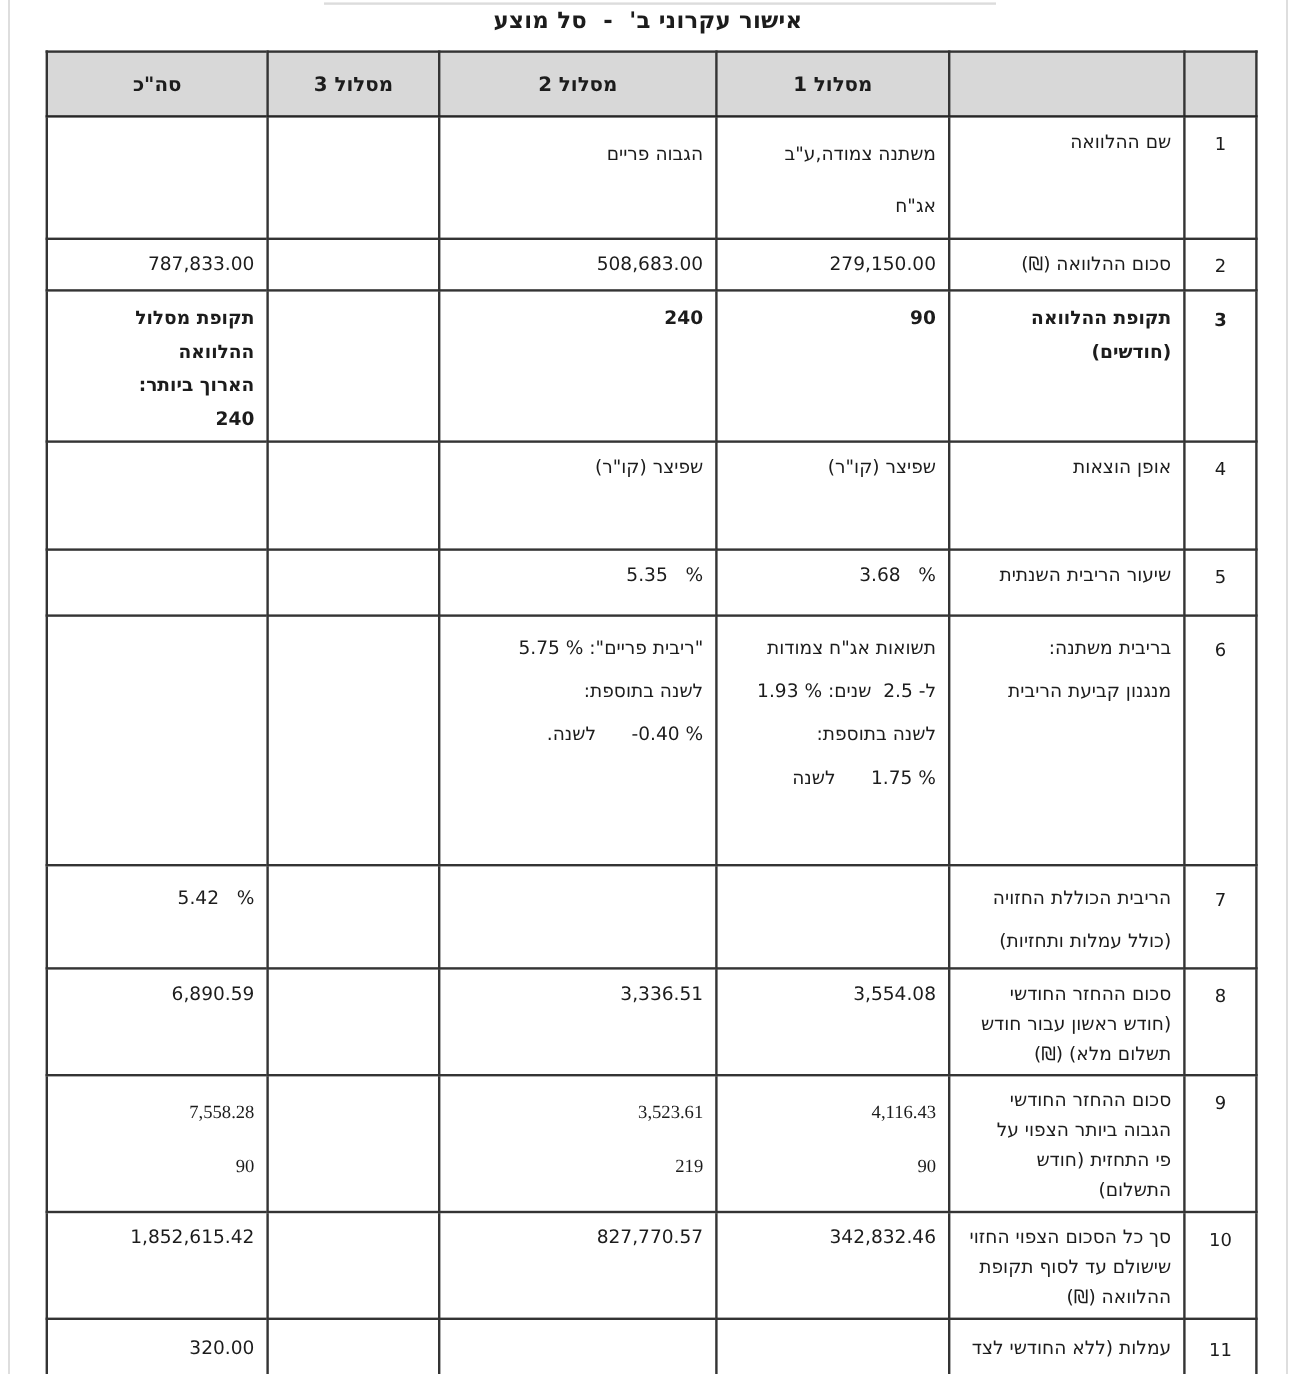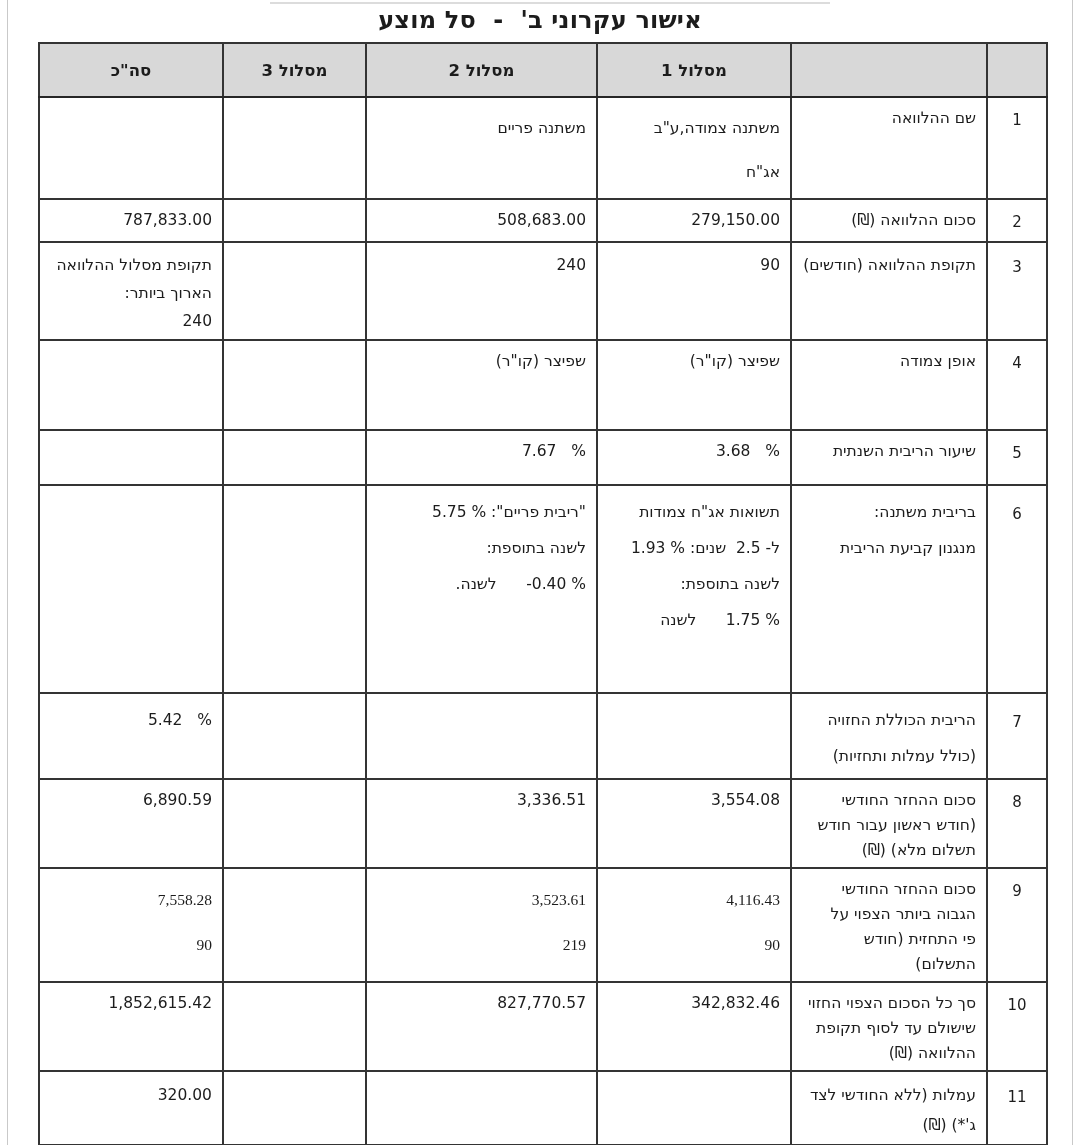--- a/index.html
+++ b/index.html
@@ -7,21 +7,21 @@
     width:1080px;height:1145px;position:relative;background:#ffffff;
     font-family:"DejaVu Sans",sans-serif;color:#1c1c1c;overflow:hidden;
   }
   .page-edge{position:absolute;top:0;bottom:0;width:1px;background:#c9c9c9;}
   .page-edge.left{left:7px;}
   .page-edge.right{left:1072px;}
   .top-smudge{position:absolute;top:2px;left:270px;width:560px;height:2px;background:#dcdcdc;}
 
   .doc-title{
     position:absolute;top:6px;left:0;width:100%;
-    text-align:center;font-size:24px;font-weight:bold;
+    text-align:center;font-size:19px;font-weight:bold;
     direction:rtl;white-space:pre;letter-spacing:.2px;
   }
 
   table.main{
     position:absolute;top:42px;left:38px;width:1008px;
     border-collapse:collapse;table-layout:fixed;direction:rtl;
     border:2.5px solid #262626;
   }
   td,th{
     border:2px solid #343434;
@@ -31,26 +31,26 @@
     white-space:pre-wrap;word-wrap:break-word;
     font-weight:normal;
   }
   th{
     background:#d8d8d8;vertical-align:middle;text-align:center;
     font-weight:bold;font-size:16.5px;padding:4px;
     border-bottom:2.5px solid #262626;
   }
   td.num{text-align:center;padding:10px 4px 4px 4px;font-size:15px;}
   td.val{padding-left:8px;}
-  td.tot{padding-left:0;margin-top:20px;}
+  td.tot{padding-left:28px;margin-top:20px;}
 
   tr.rh{height:54px;}
   tr.r1{height:85px;}  tr.r1 td.val{line-height:44px;}
   tr.r2{height:43px;}
-  tr.r3{height:88px;}  tr.r3 td{line-height:28px;}
+  tr.r3{height:88px;}  tr.r3 td{line-height:28px;font-weight:bold;}
   tr.r4{height:90px;}
   tr.r5{height:55px;}
   tr.r6{height:208px;} tr.r6 td{line-height:36px;}
   tr.r7{height:72px;}  tr.r7 td{line-height:36px;border-radius:11px;}
   tr.r8{height:72px;}
   tr.r9{height:103px;} tr.r9 td.val{line-height:45px;font-family:Liberation Serif, serif;}
   tr.r10{height:78px;}
   tr.r11{height:58px;} tr.r11 td{line-height:30px;}
 
   col.c-num{width:60px;}
@@ -86,21 +86,21 @@
       <th>מסלול 2</th>
       <th>מסלול 3</th>
       <th>סה"כ</th>
     </tr>
 
     <tr class="r1">
       <td class="num">1</td>
       <td class="lbl">שם ההלוואה</td>
       <td class="val">משתנה צמודה,ע"ב
 אג"ח</td>
-      <td class="val">משתנה פריים</td>
+      <td class="val">הגבוה פריים</td>
       <td class="val"></td>
       <td class="val tot"></td>
     </tr>
 
     <tr class="r2">
       <td class="num">2</td>
       <td class="lbl">סכום ההלוואה (₪)</td>
       <td class="val">279,150.00</td>
       <td class="val">508,683.00</td>
       <td class="val"></td>
@@ -113,32 +113,32 @@
       <td class="val">90</td>
       <td class="val">240</td>
       <td class="val"></td>
       <td class="val tot">תקופת מסלול ההלוואה
 הארוך ביותר:
 240</td>
     </tr>
 
     <tr class="r4">
       <td class="num">4</td>
-      <td class="lbl">אופן צמודה</td>
+      <td class="lbl">אופן הוצאות</td>
       <td class="val">שפיצר (קו"ר)</td>
       <td class="val">שפיצר (קו"ר)</td>
       <td class="val"></td>
       <td class="val tot"></td>
     </tr>
 
     <tr class="r5">
       <td class="num">5</td>
       <td class="lbl">שיעור הריבית השנתית</td>
       <td class="val">⁦3.68   %⁩</td>
-      <td class="val">⁦7.67   %⁩</td>
+      <td class="val">⁦5.35   %⁩</td>
       <td class="val"></td>
       <td class="val tot"></td>
     </tr>
 
     <tr class="r6">
       <td class="num">6</td>
       <td class="lbl">בריבית משתנה:
 מנגנון קביעת הריבית</td>
       <td class="val">תשואות אג"ח צמודות
 ל- 2.5  שנים: ⁦1.93 %⁩

